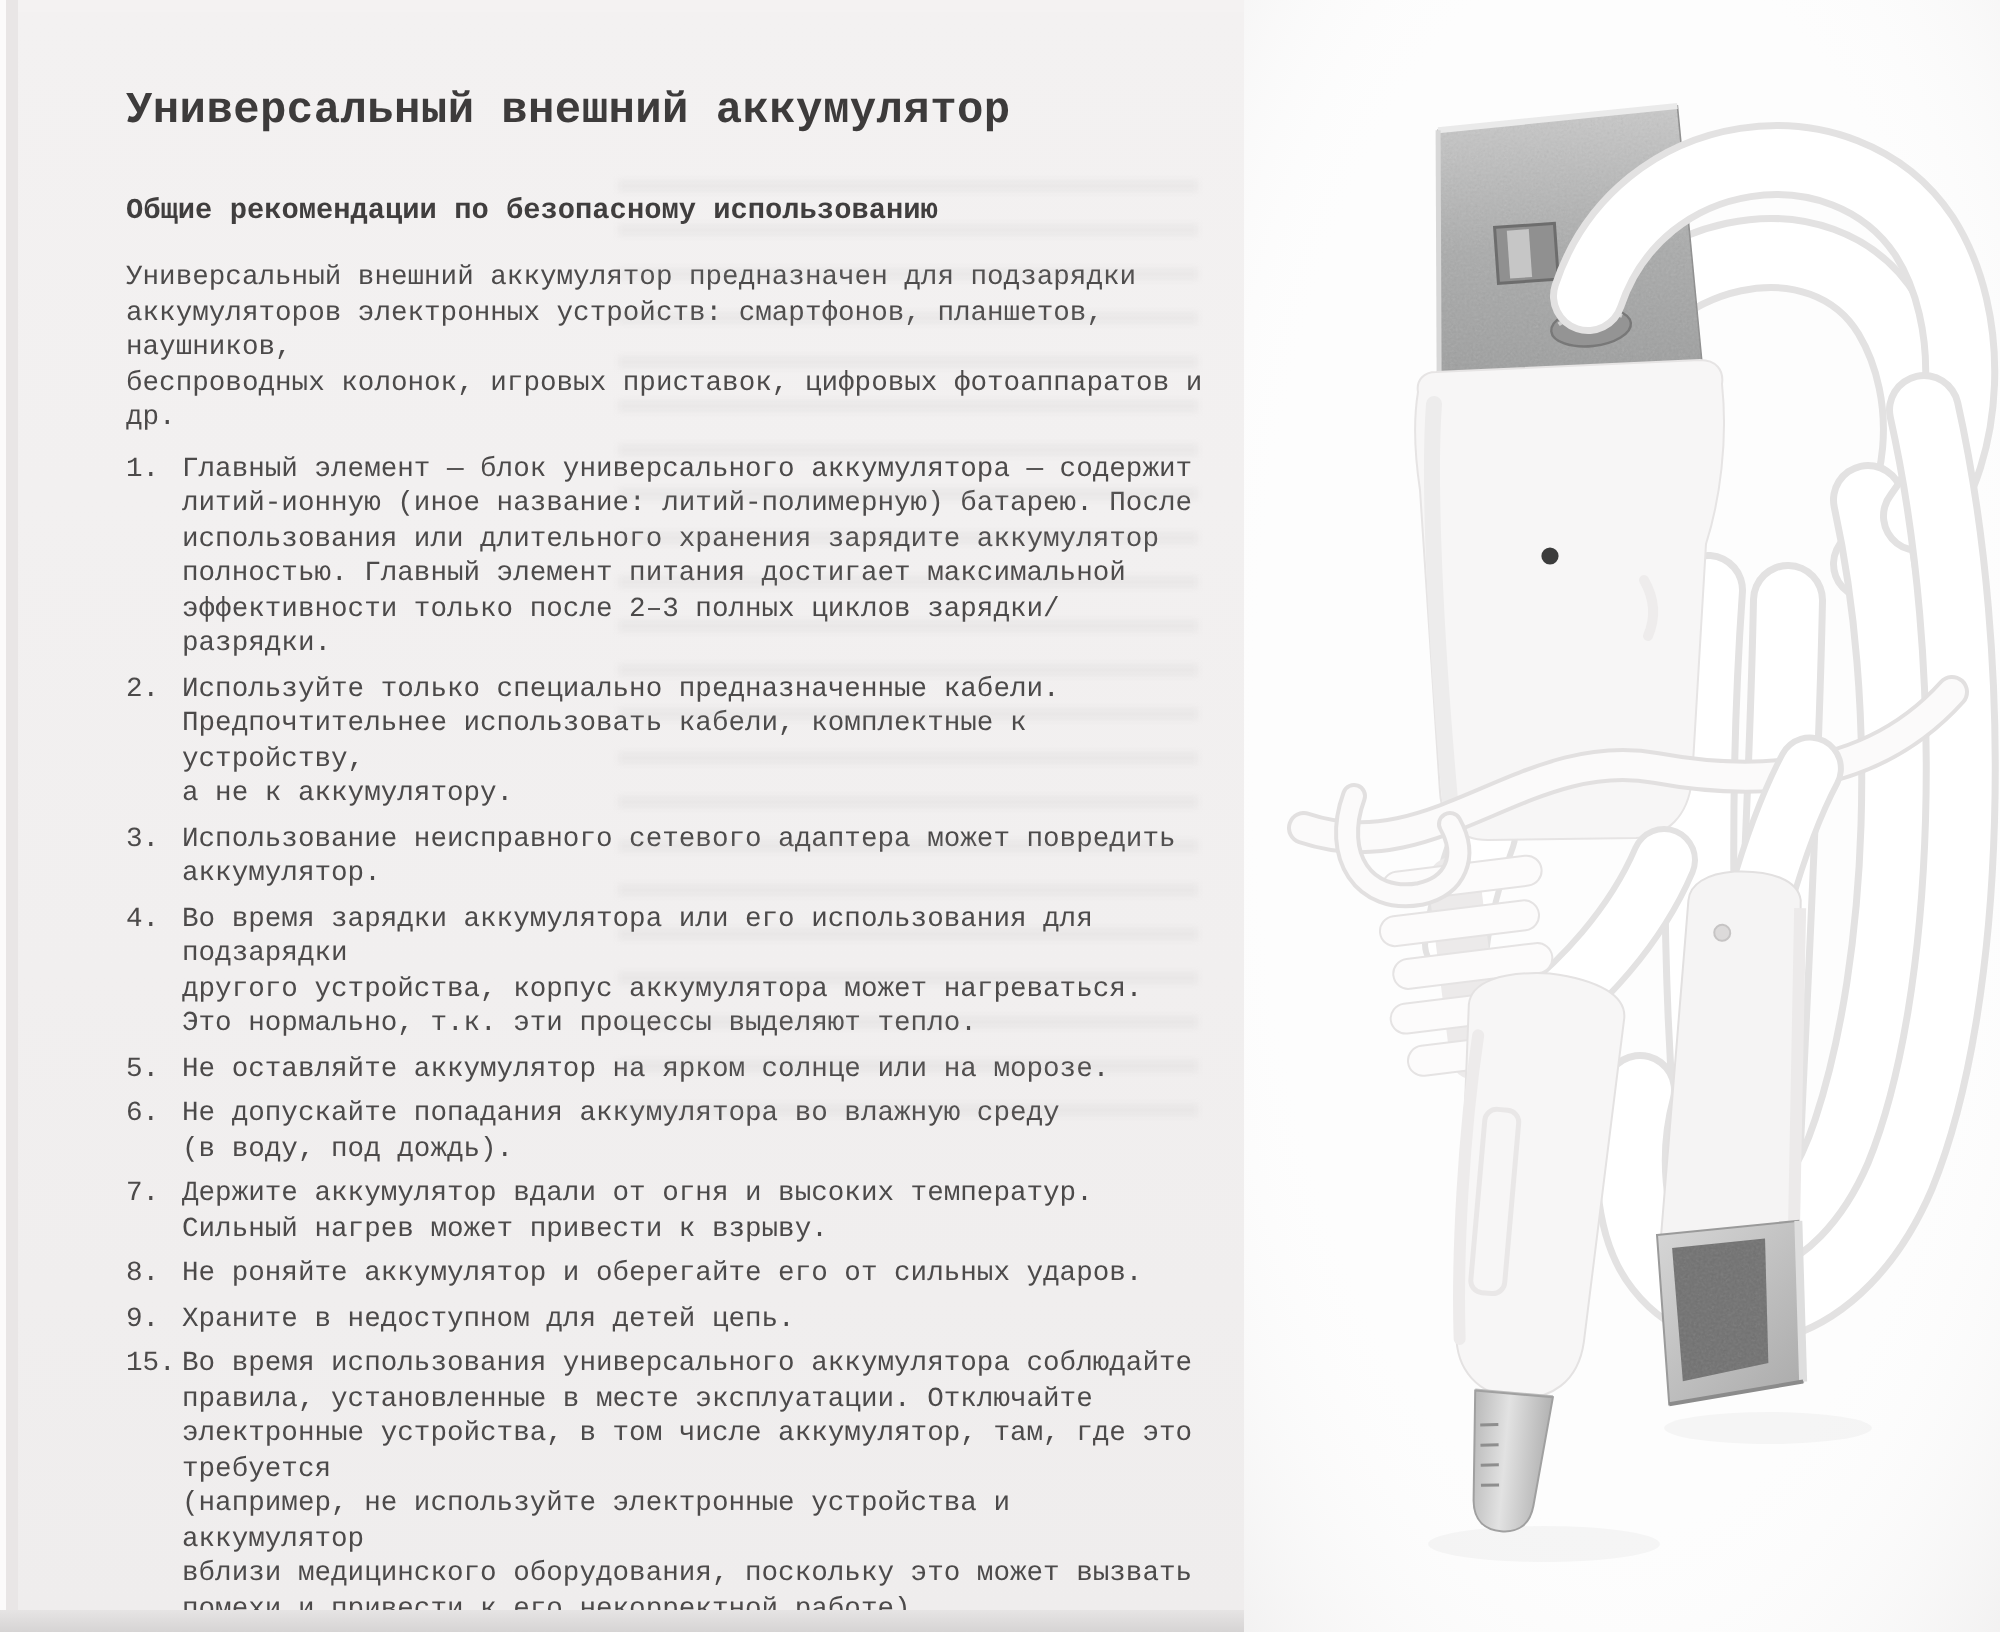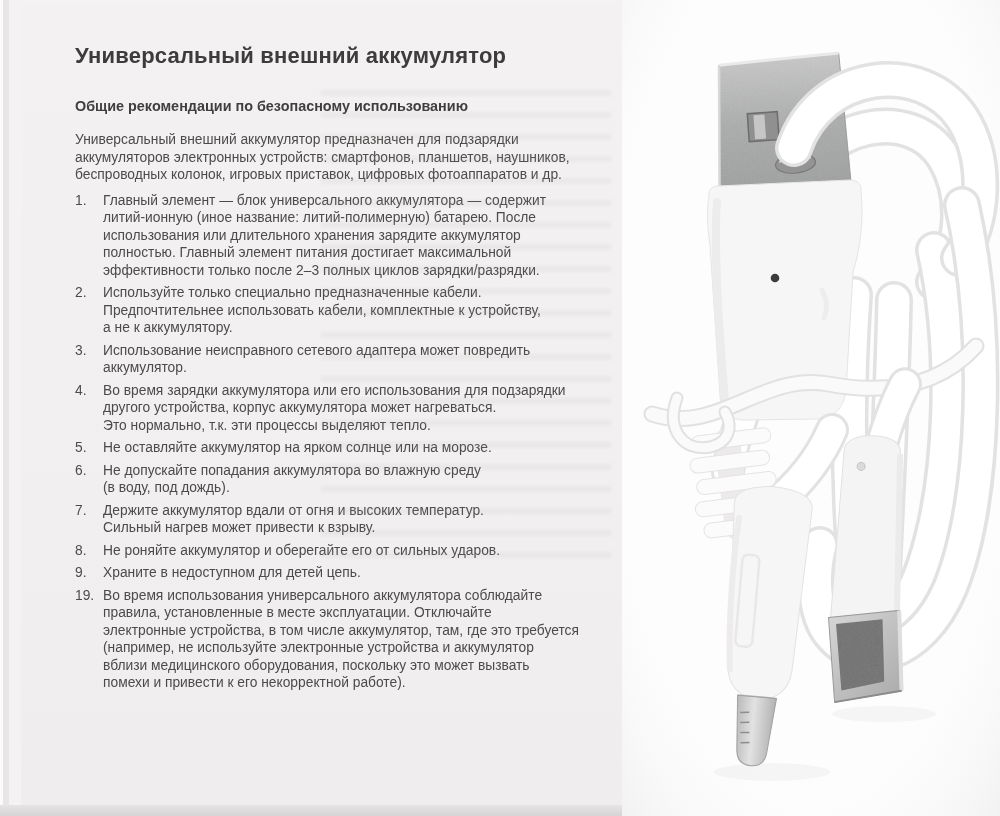--- a/index.html
+++ b/index.html
@@ -18,25 +18,26 @@
   }
   .scan-area .edge-left{
     position:absolute;left:0;top:0;width:9px;height:816px;
     background:linear-gradient(90deg,#fcfbfb 0 3px,#e9e6e6 3px 9px);
   }
   .scan-area .edge-bottom{
     position:absolute;left:0;bottom:0;width:622px;height:11px;
     background:linear-gradient(180deg,#e6e4e4,#d6d4d4);
   }
   .paper{
-    position:absolute;left:21px;top:6px;width:613px;height:801px;
+    position:absolute;left:9px;top:6px;width:613px;height:801px;
     background:linear-gradient(180deg,#f3f1f1 0%,#f1efef 60%,#efeded 100%);
     box-sizing:border-box;
     padding:38px 18px 0 54px;
     color:#4c4a4a;
+    font-family:Liberation Mono, monospace;
   }
   .ghost{
     position:absolute;left:300px;top:84px;width:290px;height:470px;
     background:repeating-linear-gradient(180deg,
       rgba(170,167,167,0.10) 0 6px, rgba(0,0,0,0) 6px 22px);
     filter:blur(1.6px);
     pointer-events:none;
   }
   .doc-title{
     margin:0 0 30px 0;
@@ -132,21 +133,21 @@
         </li>
         <li>
           <span class="num">8.</span>
           <span class="txt">Не роняйте аккумулятор и оберегайте его от сильных ударов.</span>
         </li>
         <li>
           <span class="num">9.</span>
           <span class="txt">Храните в недоступном для детей цепь.</span>
         </li>
         <li>
-          <span class="num">19.</span>
+          <span class="num">15.</span>
           <span class="txt">Во время использования универсального аккумулятора соблюдайте
 правила, установленные в месте эксплуатации. Отключайте
 электронные устройства, в том числе аккумулятор, там, где это требуется
 (например, не используйте электронные устройства и аккумулятор
 вблизи медицинского оборудования, поскольку это может вызвать
 помехи и привести к его некорректной работе).</span>
         </li>
       </ol>
     </div>
     <div class="edge-left"></div>

